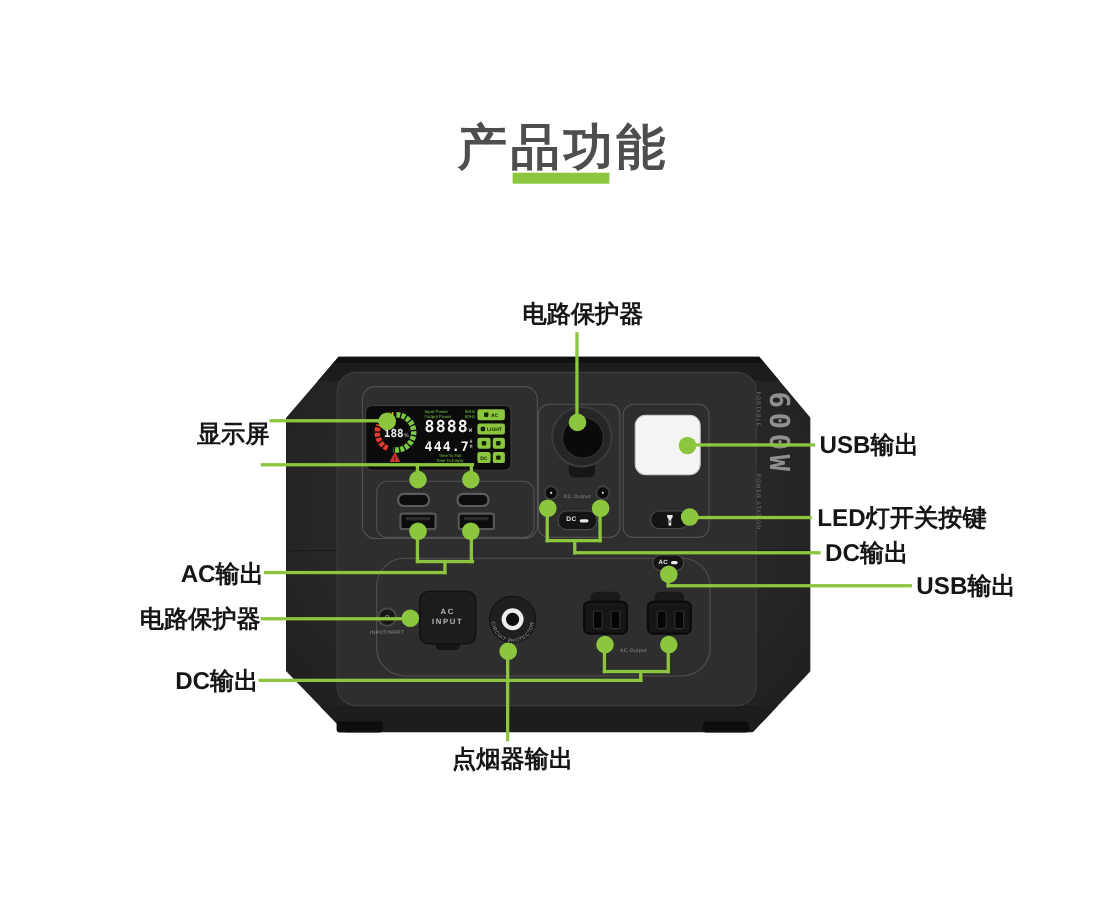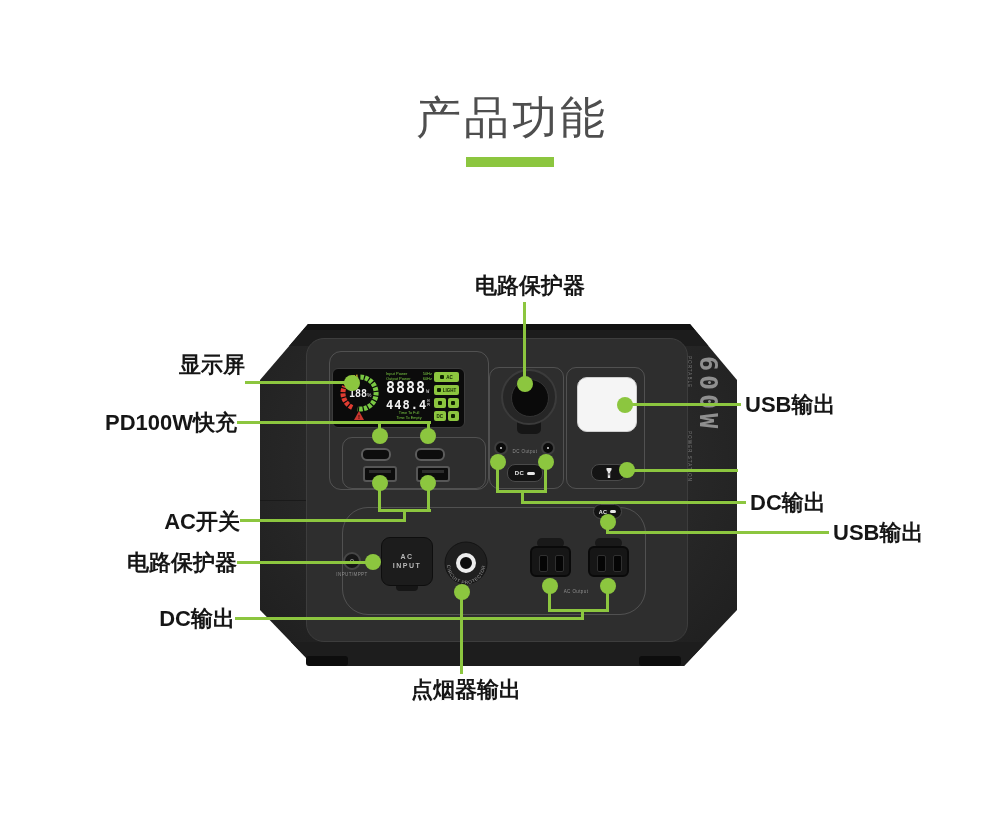--- a/index.html
+++ b/index.html
@@ -1,22 +1,22 @@
 <!DOCTYPE html>
 <html><head>
 <meta charset="utf-8">
 <style>
   html,body{margin:0;padding:0;background:#fff;}
   .canvas{position:relative;width:1000px;height:831px;background:#ffffff;overflow:hidden;
           font-family:"Liberation Sans","DejaVu Sans",sans-serif;}
   .abs{position:absolute;}
 
   
-  .page-title{position:absolute;top:88px;left:512px;transform:translateX(-50%);
-    font-size:45px;font-weight:normal;color:#4e4e4e;letter-spacing:3px;white-space:nowrap;}
+  .page-title{position:absolute;top:104px;left:512px;transform:translateX(-50%);
+    font-size:45px;font-weight:bold;color:#4e4e4e;letter-spacing:3px;white-space:nowrap;}
   .title-bar{position:absolute;left:466px;top:157px;width:88px;height:10px;background:#8CC63F;}
 
   
   .body-octagon{position:absolute;left:260px;top:318px;width:477px;height:348px;
     background:radial-gradient(ellipse at 50% 42%,#303030 0%,#282828 55%,#202020 88%);
     clip-path:polygon(48px 6px,430px 6px,477px 62px,477px 292px,424px 348px,54px 348px,0 292px,0 62px);}
   .top-strip{position:absolute;left:0;top:0;width:477px;height:12px;background:#111;}
   .top-shade{position:absolute;left:0;top:12px;width:477px;height:16px;background:#1c1c1c;}
   .bottom-shade{position:absolute;left:0;top:324px;width:477px;height:24px;background:#1d1d1d;}
   .body-seam{position:absolute;left:0;top:182px;width:477px;height:1px;background:#1a1a1a;}
@@ -129,21 +129,21 @@
   <div class="digits">
     <div class="info-row">
         <span>Input Power</span>
         <span>50Hz</span>
       </div>
     <div class="info-row">
         <span>Output Power</span>
         <span>60Hz</span>
       </div>
     <div class="pwr"><span>8888</span><small>W</small></div>
-    <div class="tim"><span>448.4</span><span class="unit-stack">
+    <div class="tim"><span>444.7</span><span class="unit-stack">
           <span>H</span>
           <span>M</span>
         </span></div>
     <div class="tiny-green">Time To Full</div>
     <div class="tiny-green">Time To Empty</div>
   </div>
   <div class="badges">
     <div class="badge">
         <span class="bicon"></span>
         <span>AC</span>
@@ -296,23 +296,23 @@
   <div class="cl" style="left:521px;top:490px;width:3px;height:14px;"></div>
   <div class="cl" style="left:521px;top:501px;width:225px;height:3px;"></div>
   <div class="dot" style="left:490px;top:454px;"></div>
   <div class="dot" style="left:538px;top:454px;"></div>
 
   <div class="cl" style="left:606px;top:521px;width:3px;height:13px;"></div>
   <div class="cl" style="left:606px;top:531px;width:223px;height:3px;"></div>
   <div class="dot" style="left:600px;top:514px;"></div>
 
   <div class="lab center" style="left:530px;top:272px;">电路保护器</div>
-  <div class="lab" style="right:755px;top:351px;">显示屏</div>
-  <div class="lab" style="right:763px;top:409px;">PD100W快充</div>
-  <div class="lab" style="right:760px;top:508px;">AC开关</div>
+  <div class="lab" style="right:755px;top:381px;">显示屏</div>
+  <div class="lab" style="right:760px;top:508px;">AC输出</div>
   <div class="lab" style="right:763px;top:549px;">电路保护器</div>
   <div class="lab" style="right:765px;top:605px;">DC输出</div>
   <div class="lab center" style="left:466px;top:676px;">点烟器输出</div>
   <div class="lab" style="left:745px;top:391px;">USB输出</div>
+  <div class="lab" style="left:743px;top:457px;">LED灯开关按键</div>
   <div class="lab" style="left:750px;top:489px;">DC输出</div>
   <div class="lab" style="left:833px;top:519px;">USB输出</div>
 
 </div>
 
 </body></html>

